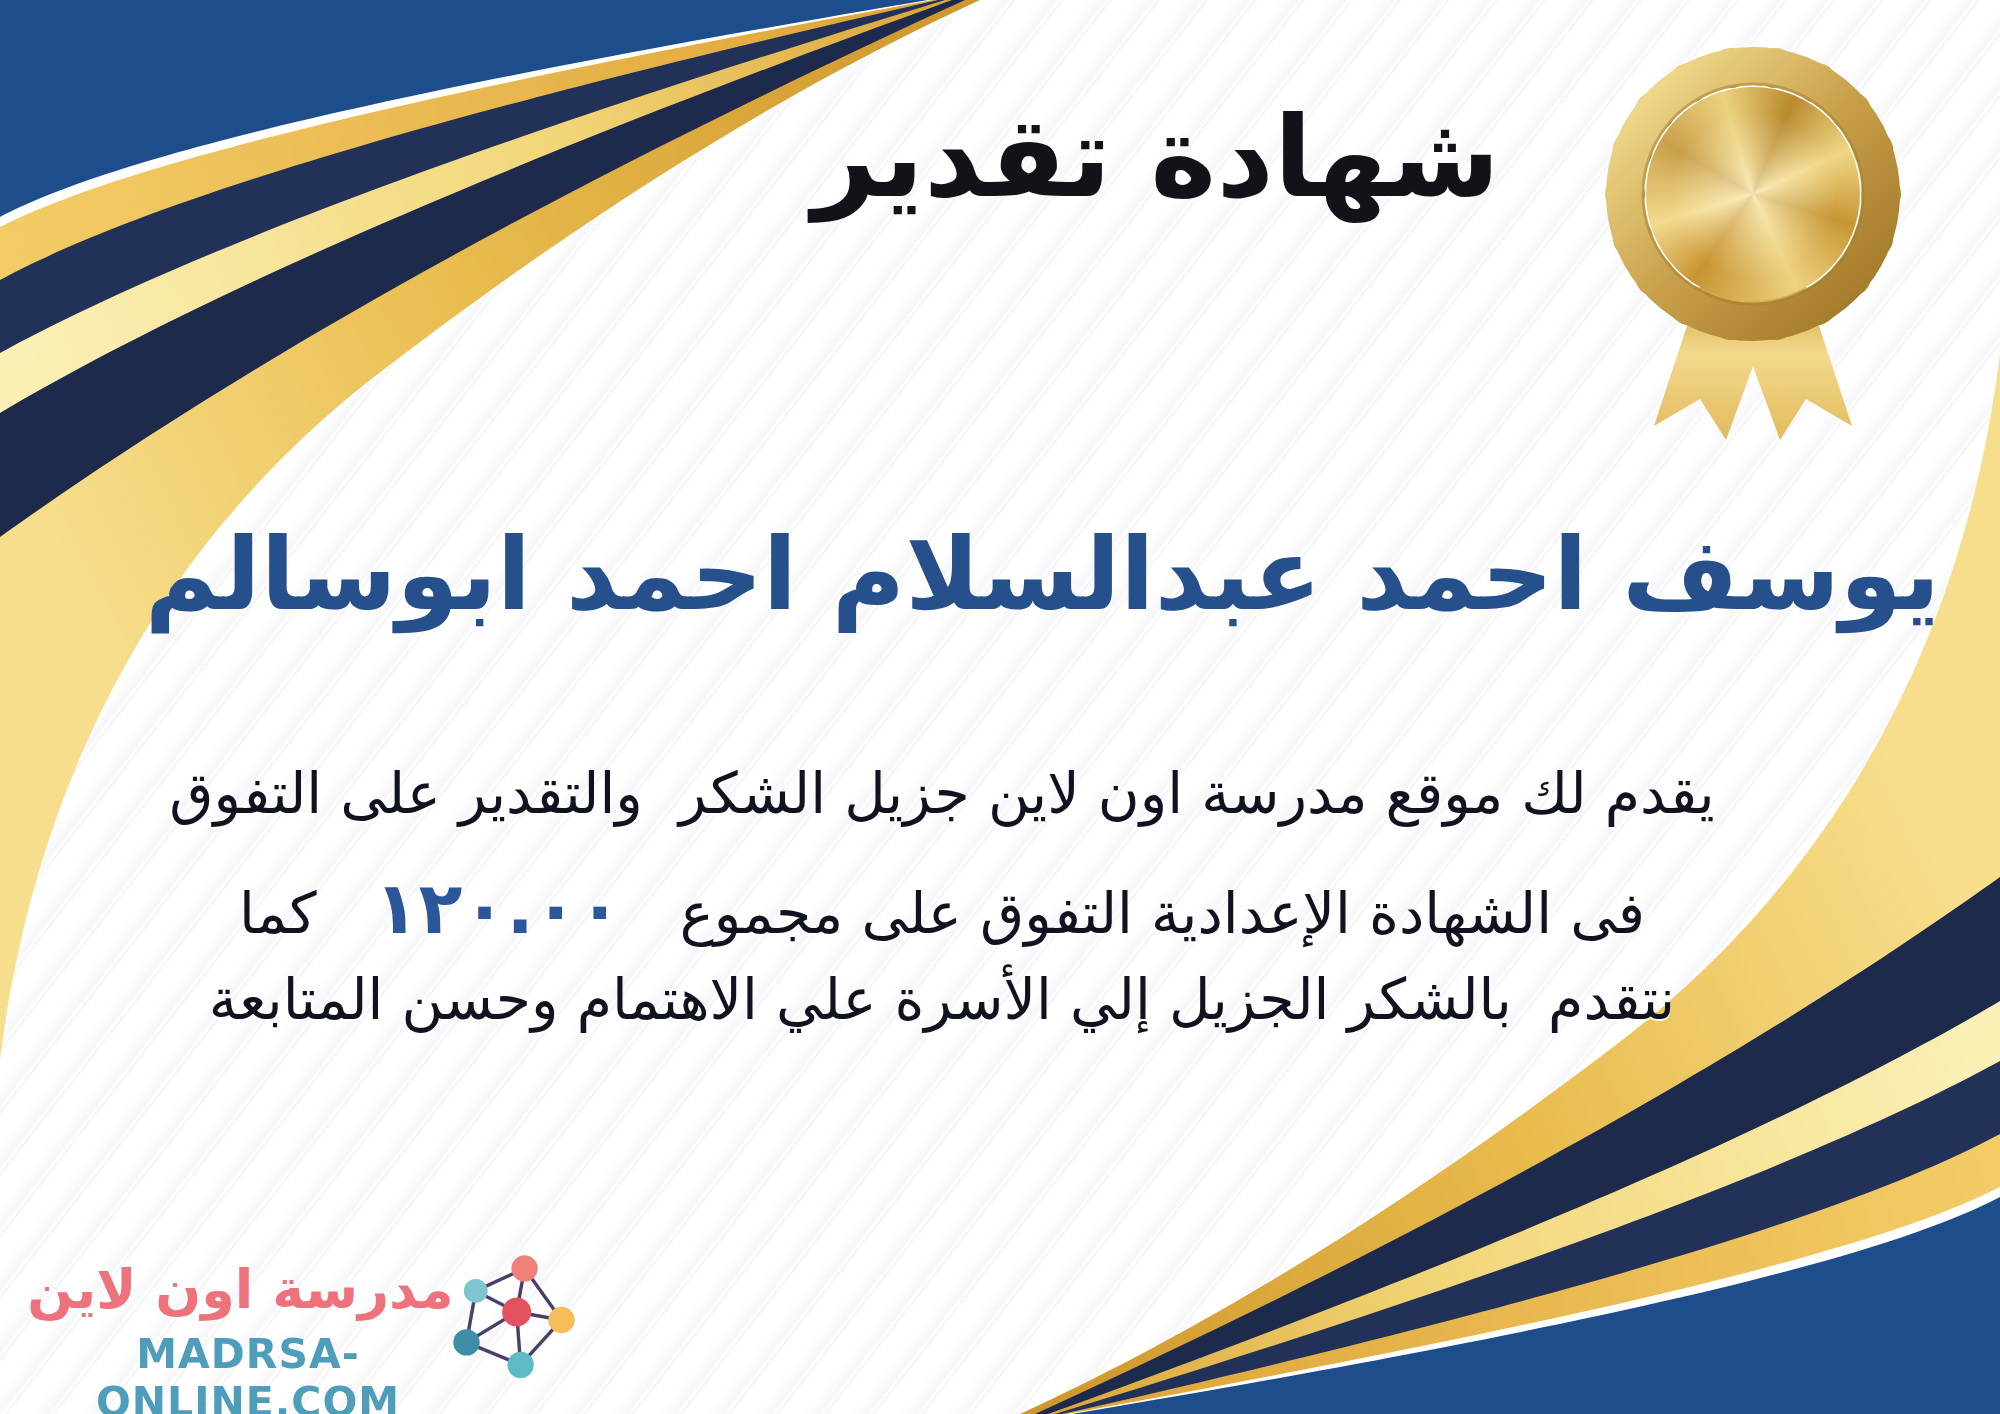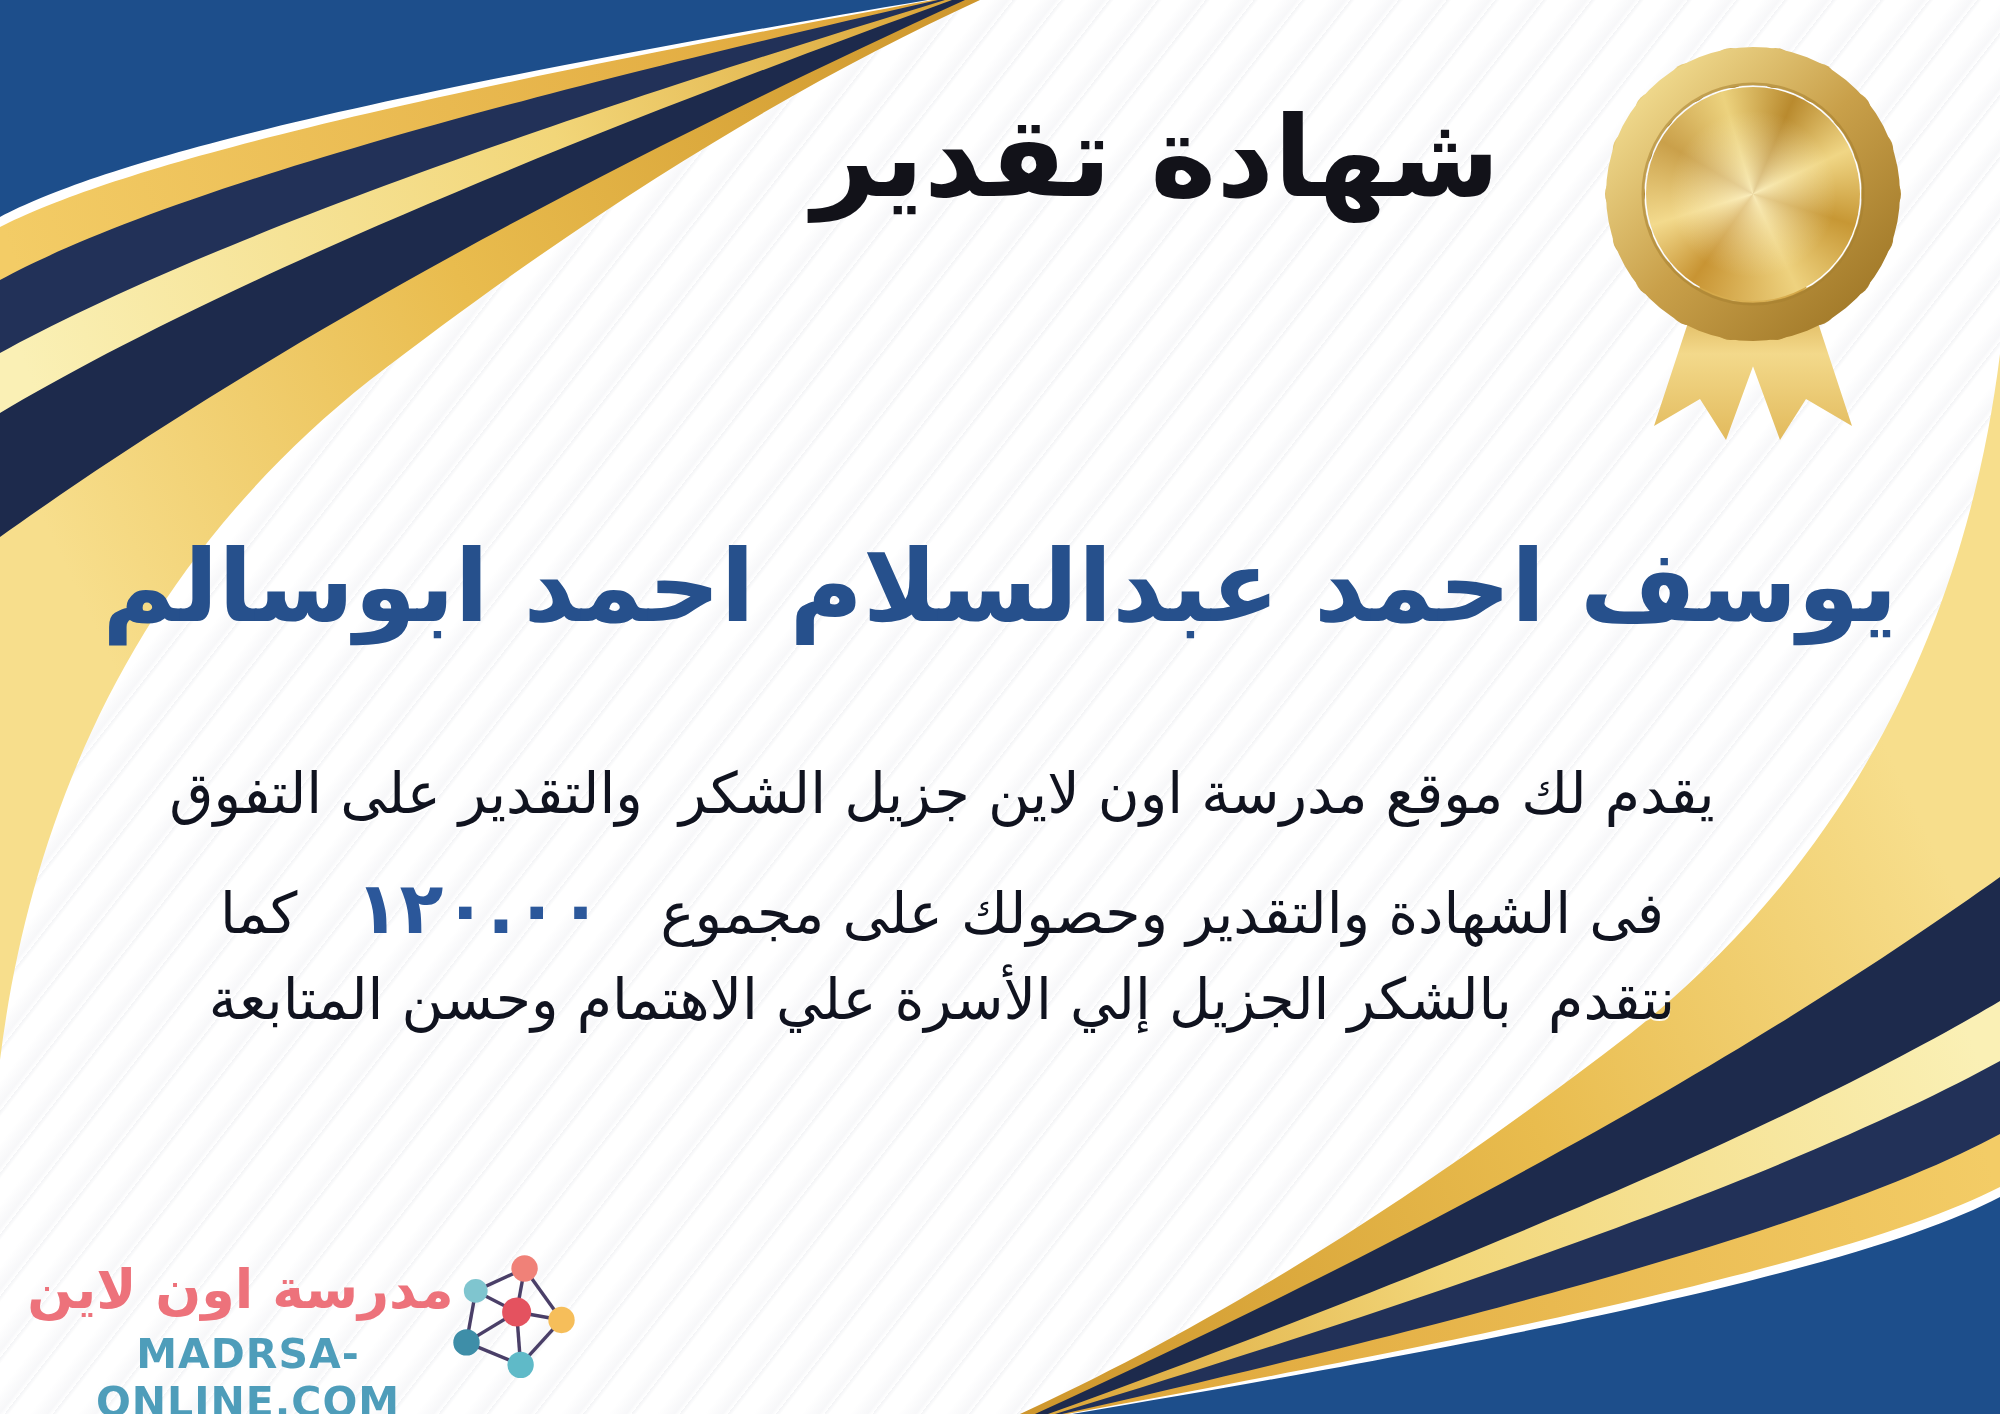--- a/index.html
+++ b/index.html
@@ -17,22 +17,22 @@
       rgba(255,255,255,0) 38px);
   }
   .corner-svg{position:absolute; inset:0; width:2000px; height:1414px;}
 
   .title{
     position:absolute; left:0; top:92px; width:1500px;
     text-align:right; direction:rtl;
     font-size:112px; font-weight:600; color:#121219; letter-spacing:0;
   }
   .student-name{
-    position:absolute; left:60px; top:528px; width:1880px;
-    text-align:center; direction:rtl; white-space:pre;
+    position:absolute; left:60px; top:516px; width:1880px;
+    direction:rtl; white-space:pre;
     font-size:100px; font-weight:bold; color:#26508C;
   }
   .bodyline{
     position:absolute; left:0; width:1884px; text-align:center;
     direction:rtl; white-space:pre;
     font-size:57px; font-weight:500; color:#10131f;
     text-shadow:0 2px 0 rgba(255,255,255,0.85);
   }
   .line1{top:760px;}
   .line2{top:868px; line-height:80px;}
@@ -147,21 +147,21 @@
       </g>
       <circle cx="155" cy="148" r="128" fill="none" stroke="url(#edge)" stroke-width="38"></circle>
       <circle cx="155" cy="148" r="110" fill="none" stroke="#A6802F" stroke-width="3" opacity="0.55"></circle>
     </svg>
     <div class="medal-face"></div>
   </div>
 
   <div class="student-name">يوسف احمد عبدالسلام احمد ابوسالم</div>
 
   <div class="bodyline line1">يقدم لك موقع مدرسة اون لاين جزيل الشكر  والتقدير على التفوق</div>
-  <div class="bodyline line2"><span>فى الشهادة والتقدير وحصولك على مجموع</span><span class="score" dir="ltr">١٢٠.٠٠</span><span>كما</span></div>
+  <div class="bodyline line2"><span>فى الشهادة الإعدادية التفوق على مجموع</span><span class="score" dir="ltr">١٢٠.٠٠</span><span>كما</span></div>
   <div class="bodyline line3">نتقدم  بالشكر الجزيل إلي الأسرة علي الاهتمام وحسن المتابعة</div>
 
   <div class="logo">
     <div class="logo-name">مدرسة اون لاين</div>
     <div class="logo-domain">MADRSA-ONLINE.COM</div>
     <svg class="logo-icon" viewBox="0 0 100 100" aria-hidden="true">
       <g stroke="#4A3F68" stroke-width="2.6">
         <line x1="58" y1="14" x2="21" y2="31"></line>
         <line x1="58" y1="14" x2="52" y2="47"></line>
         <line x1="58" y1="14" x2="86" y2="53"></line>

